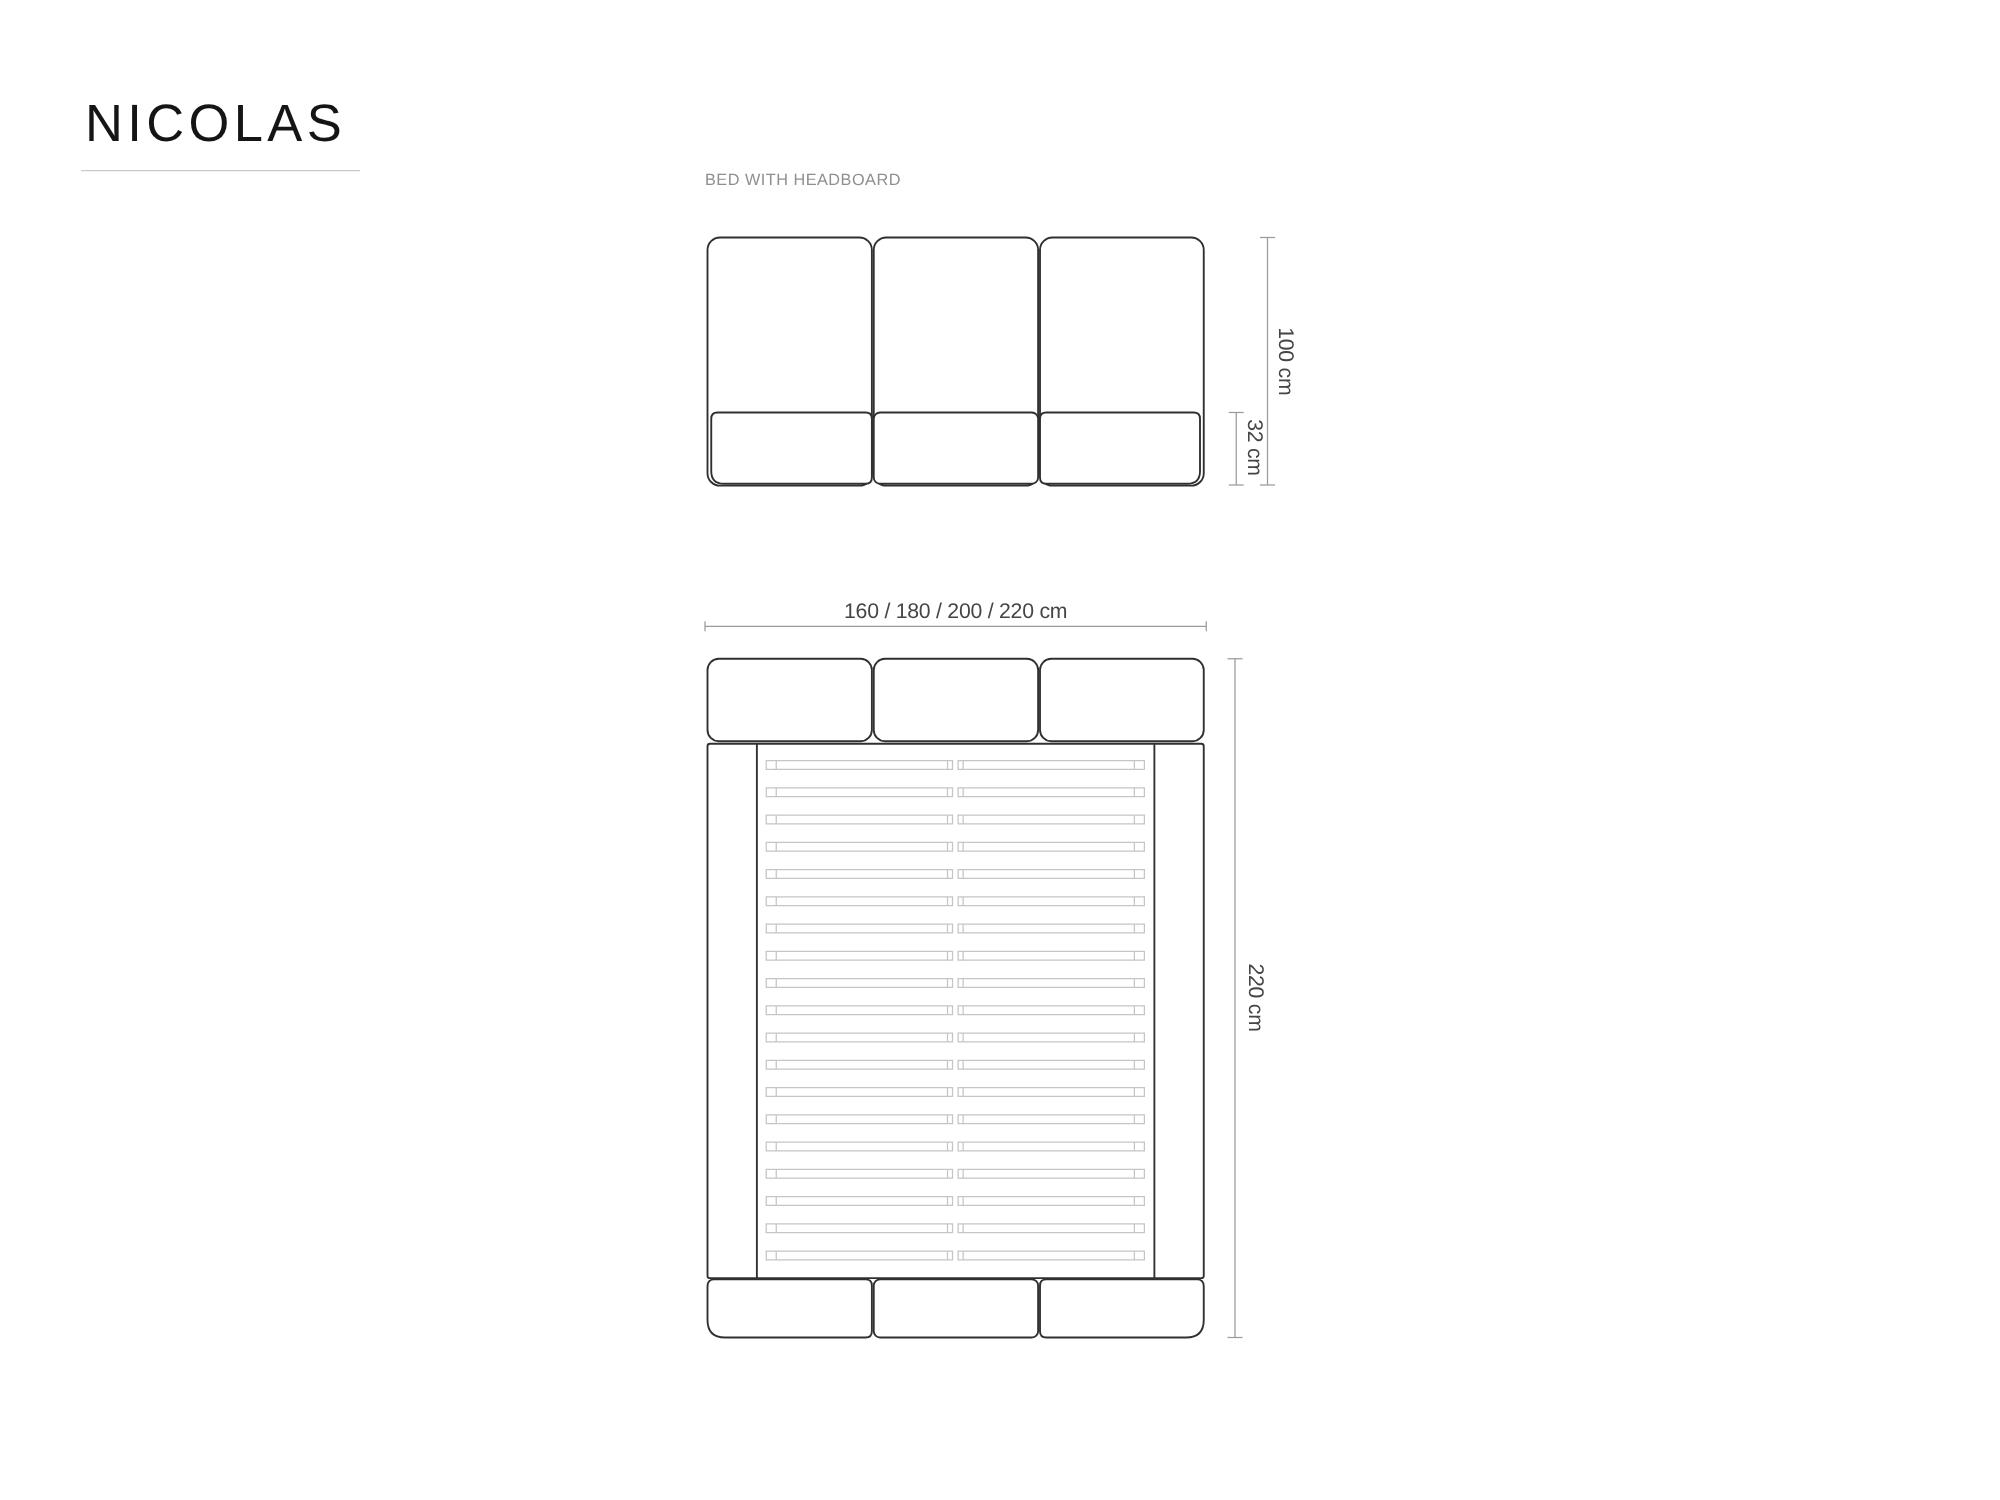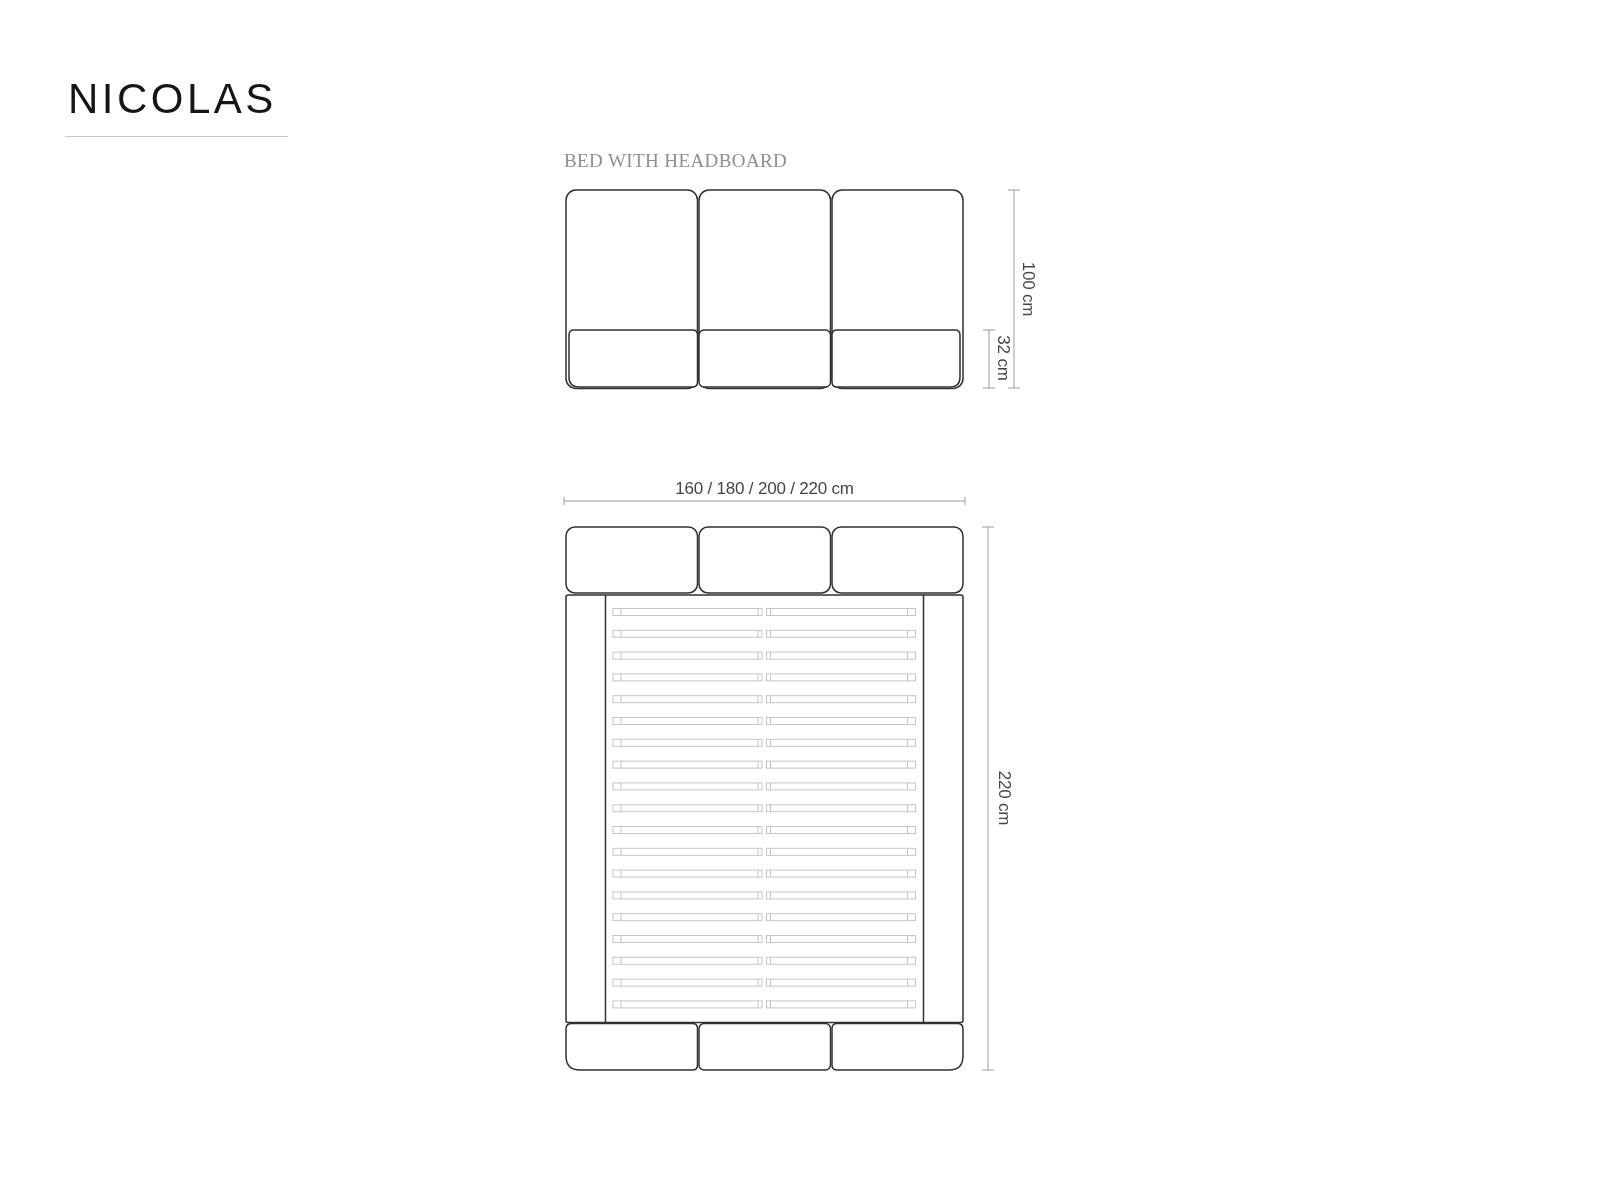--- a/index.html
+++ b/index.html
@@ -12,23 +12,23 @@
     position:absolute; left:68px; top:78px;
     font-size:42px; line-height:1; font-weight:400;
     letter-spacing:3.5px; color:var(--title,#151515);
     white-space:nowrap;
   }
   .title-underline {
     position:absolute; left:65px; top:136px; width:223px; height:1px;
     background:var(--underline,#c9c9c9);
   }
   .subtitle {
-    position:absolute; left:564px; top:151px;
-    font-size:19px; line-height:1; letter-spacing:0.4px;
-    color:var(--subtitle,#8f8f8f); white-space:nowrap;font-family:Liberation Serif, serif;
+    position:absolute; left:564px; top:137px;
+    font-size:13px; line-height:1; letter-spacing:0.4px;
+    color:var(--subtitle,#8f8f8f); white-space:nowrap;
   }
   svg.diagram { position:absolute; left:0; top:0; display:block; }
   .outline      { fill:#ffffff; stroke:var(--outline,#303030); stroke-width:1.5; }
   .outline-line { fill:none;    stroke:var(--outline,#303030); stroke-width:1.5; }
   .slat     { fill:#ffffff; stroke:var(--slat,#c5c5c5); stroke-width:1; }
   .slat-cap { stroke:var(--slat,#c5c5c5); stroke-width:1; }
   .dim      { fill:none; stroke:var(--dim,#9b9b9b); stroke-width:1; }
   .dim-text {
     fill:var(--dimtext,#454545);
     font-family:"Liberation Sans", sans-serif;

